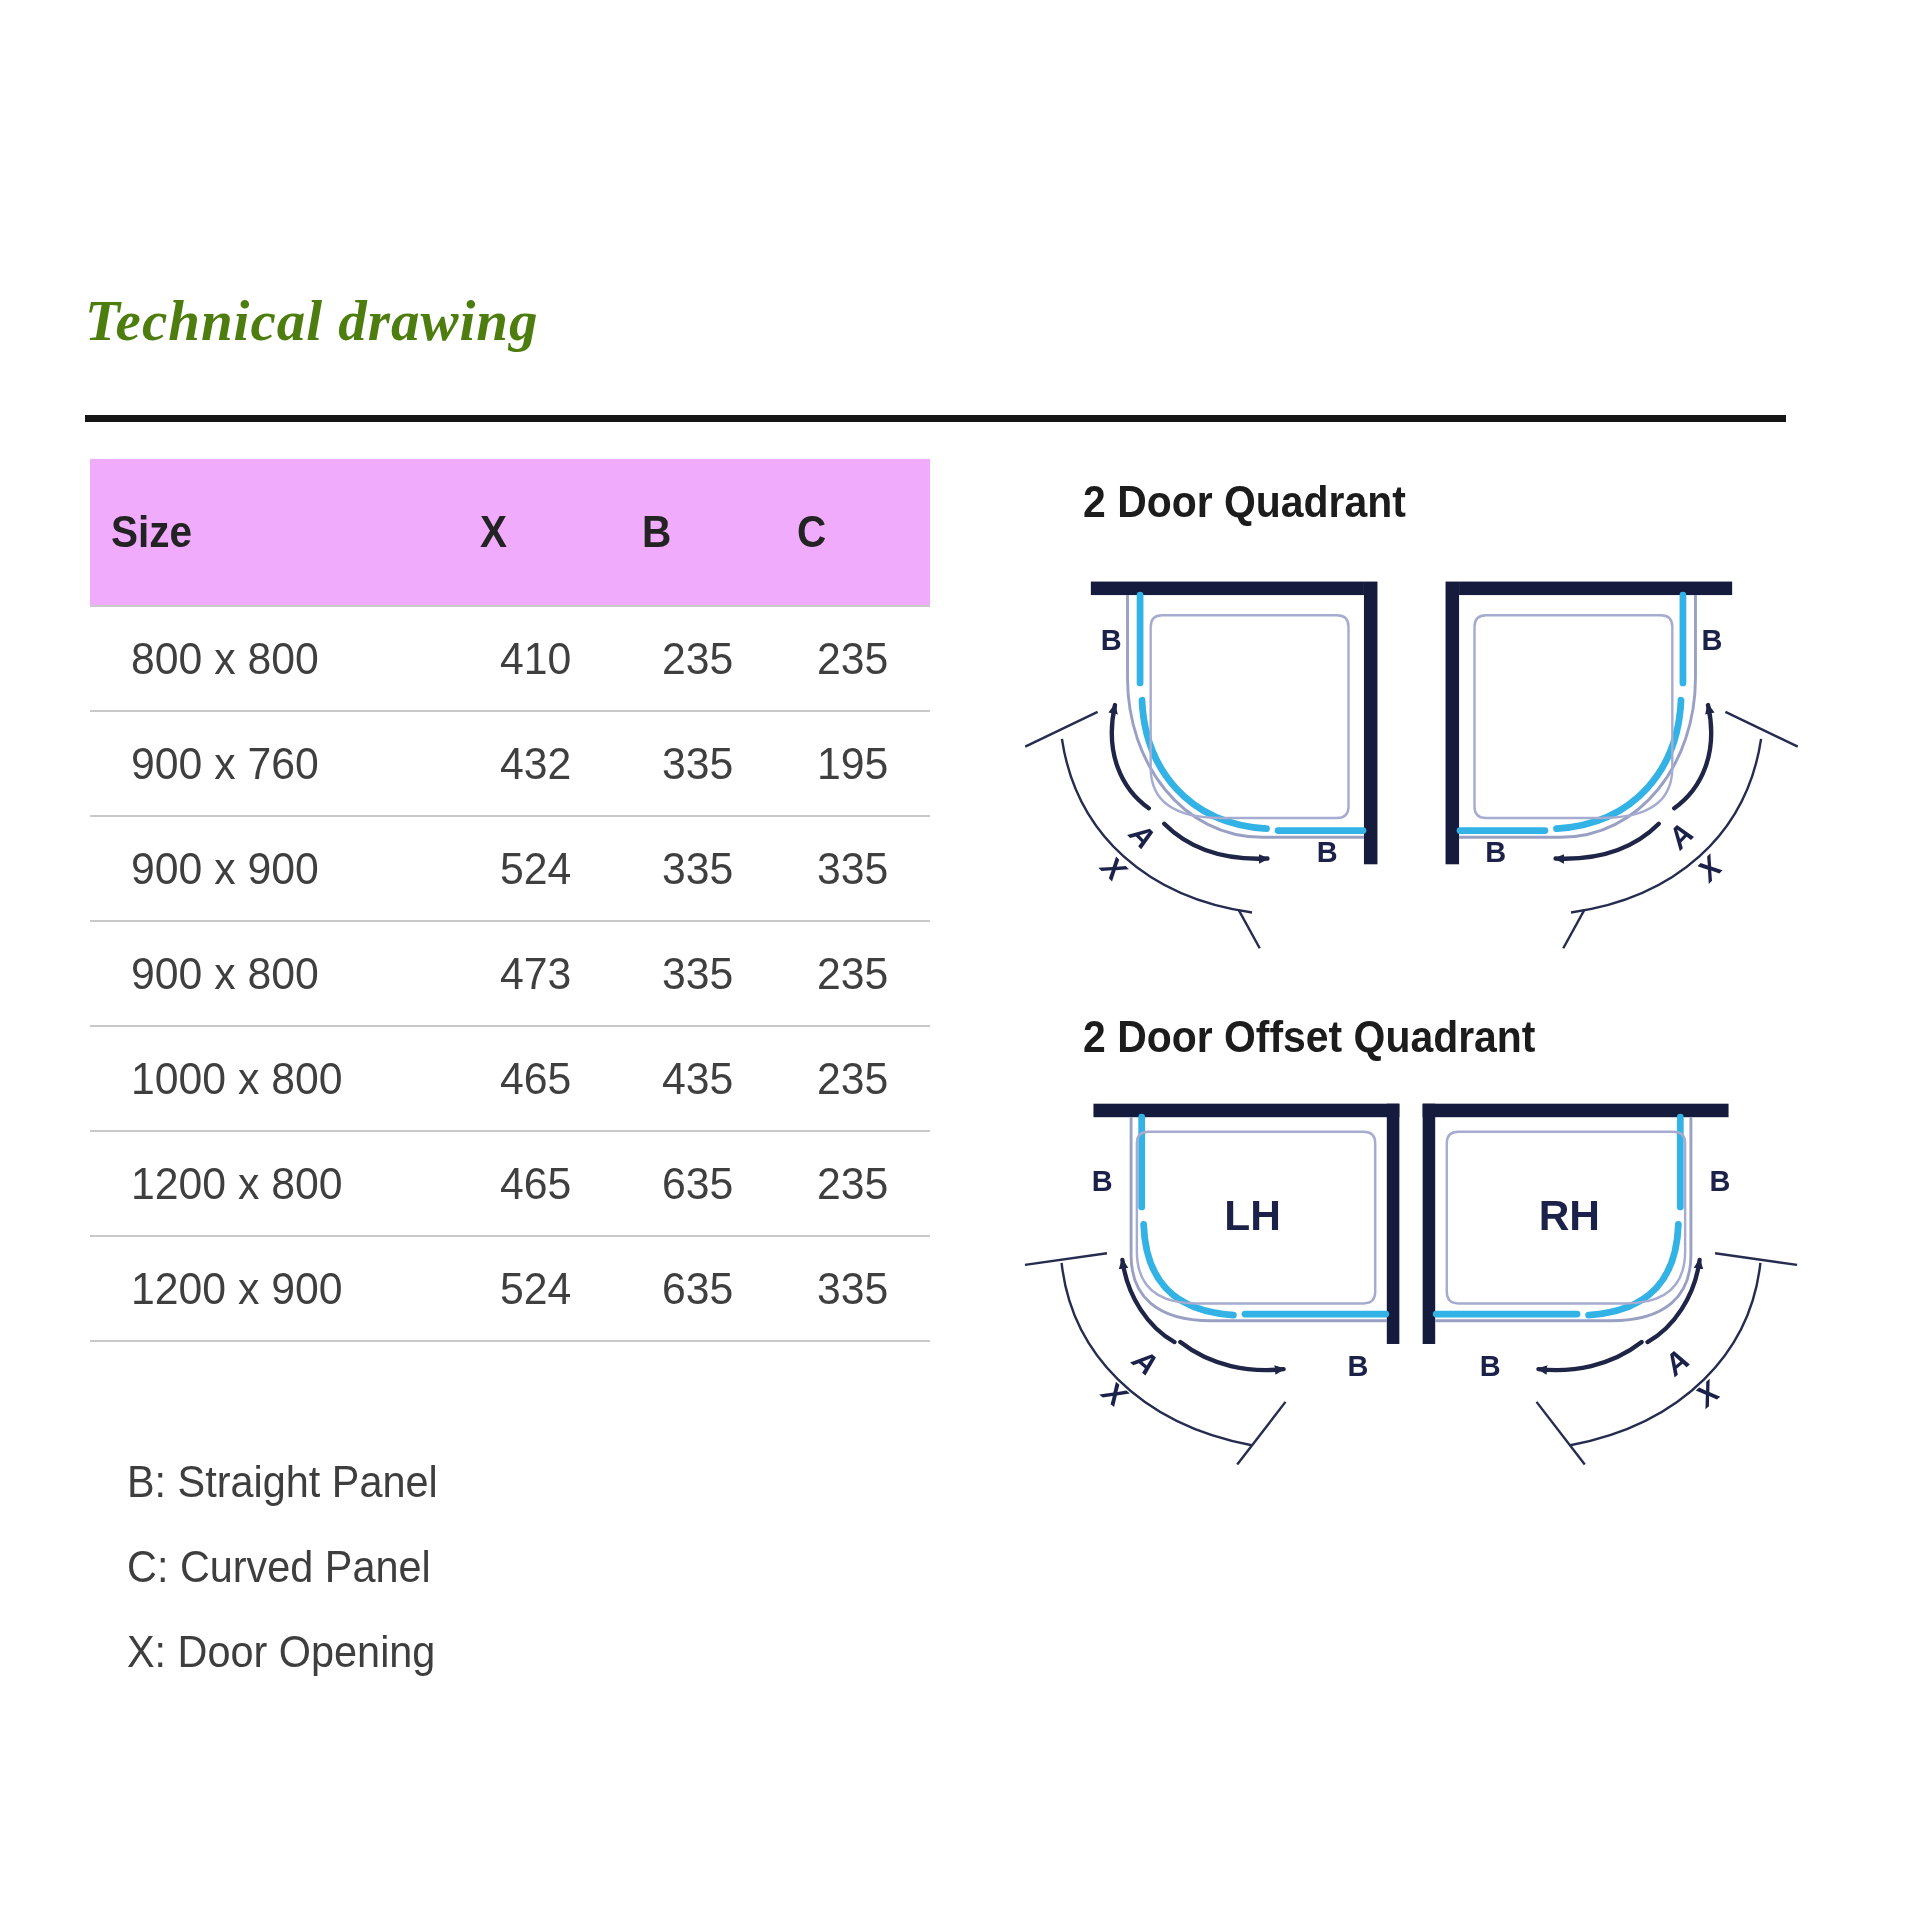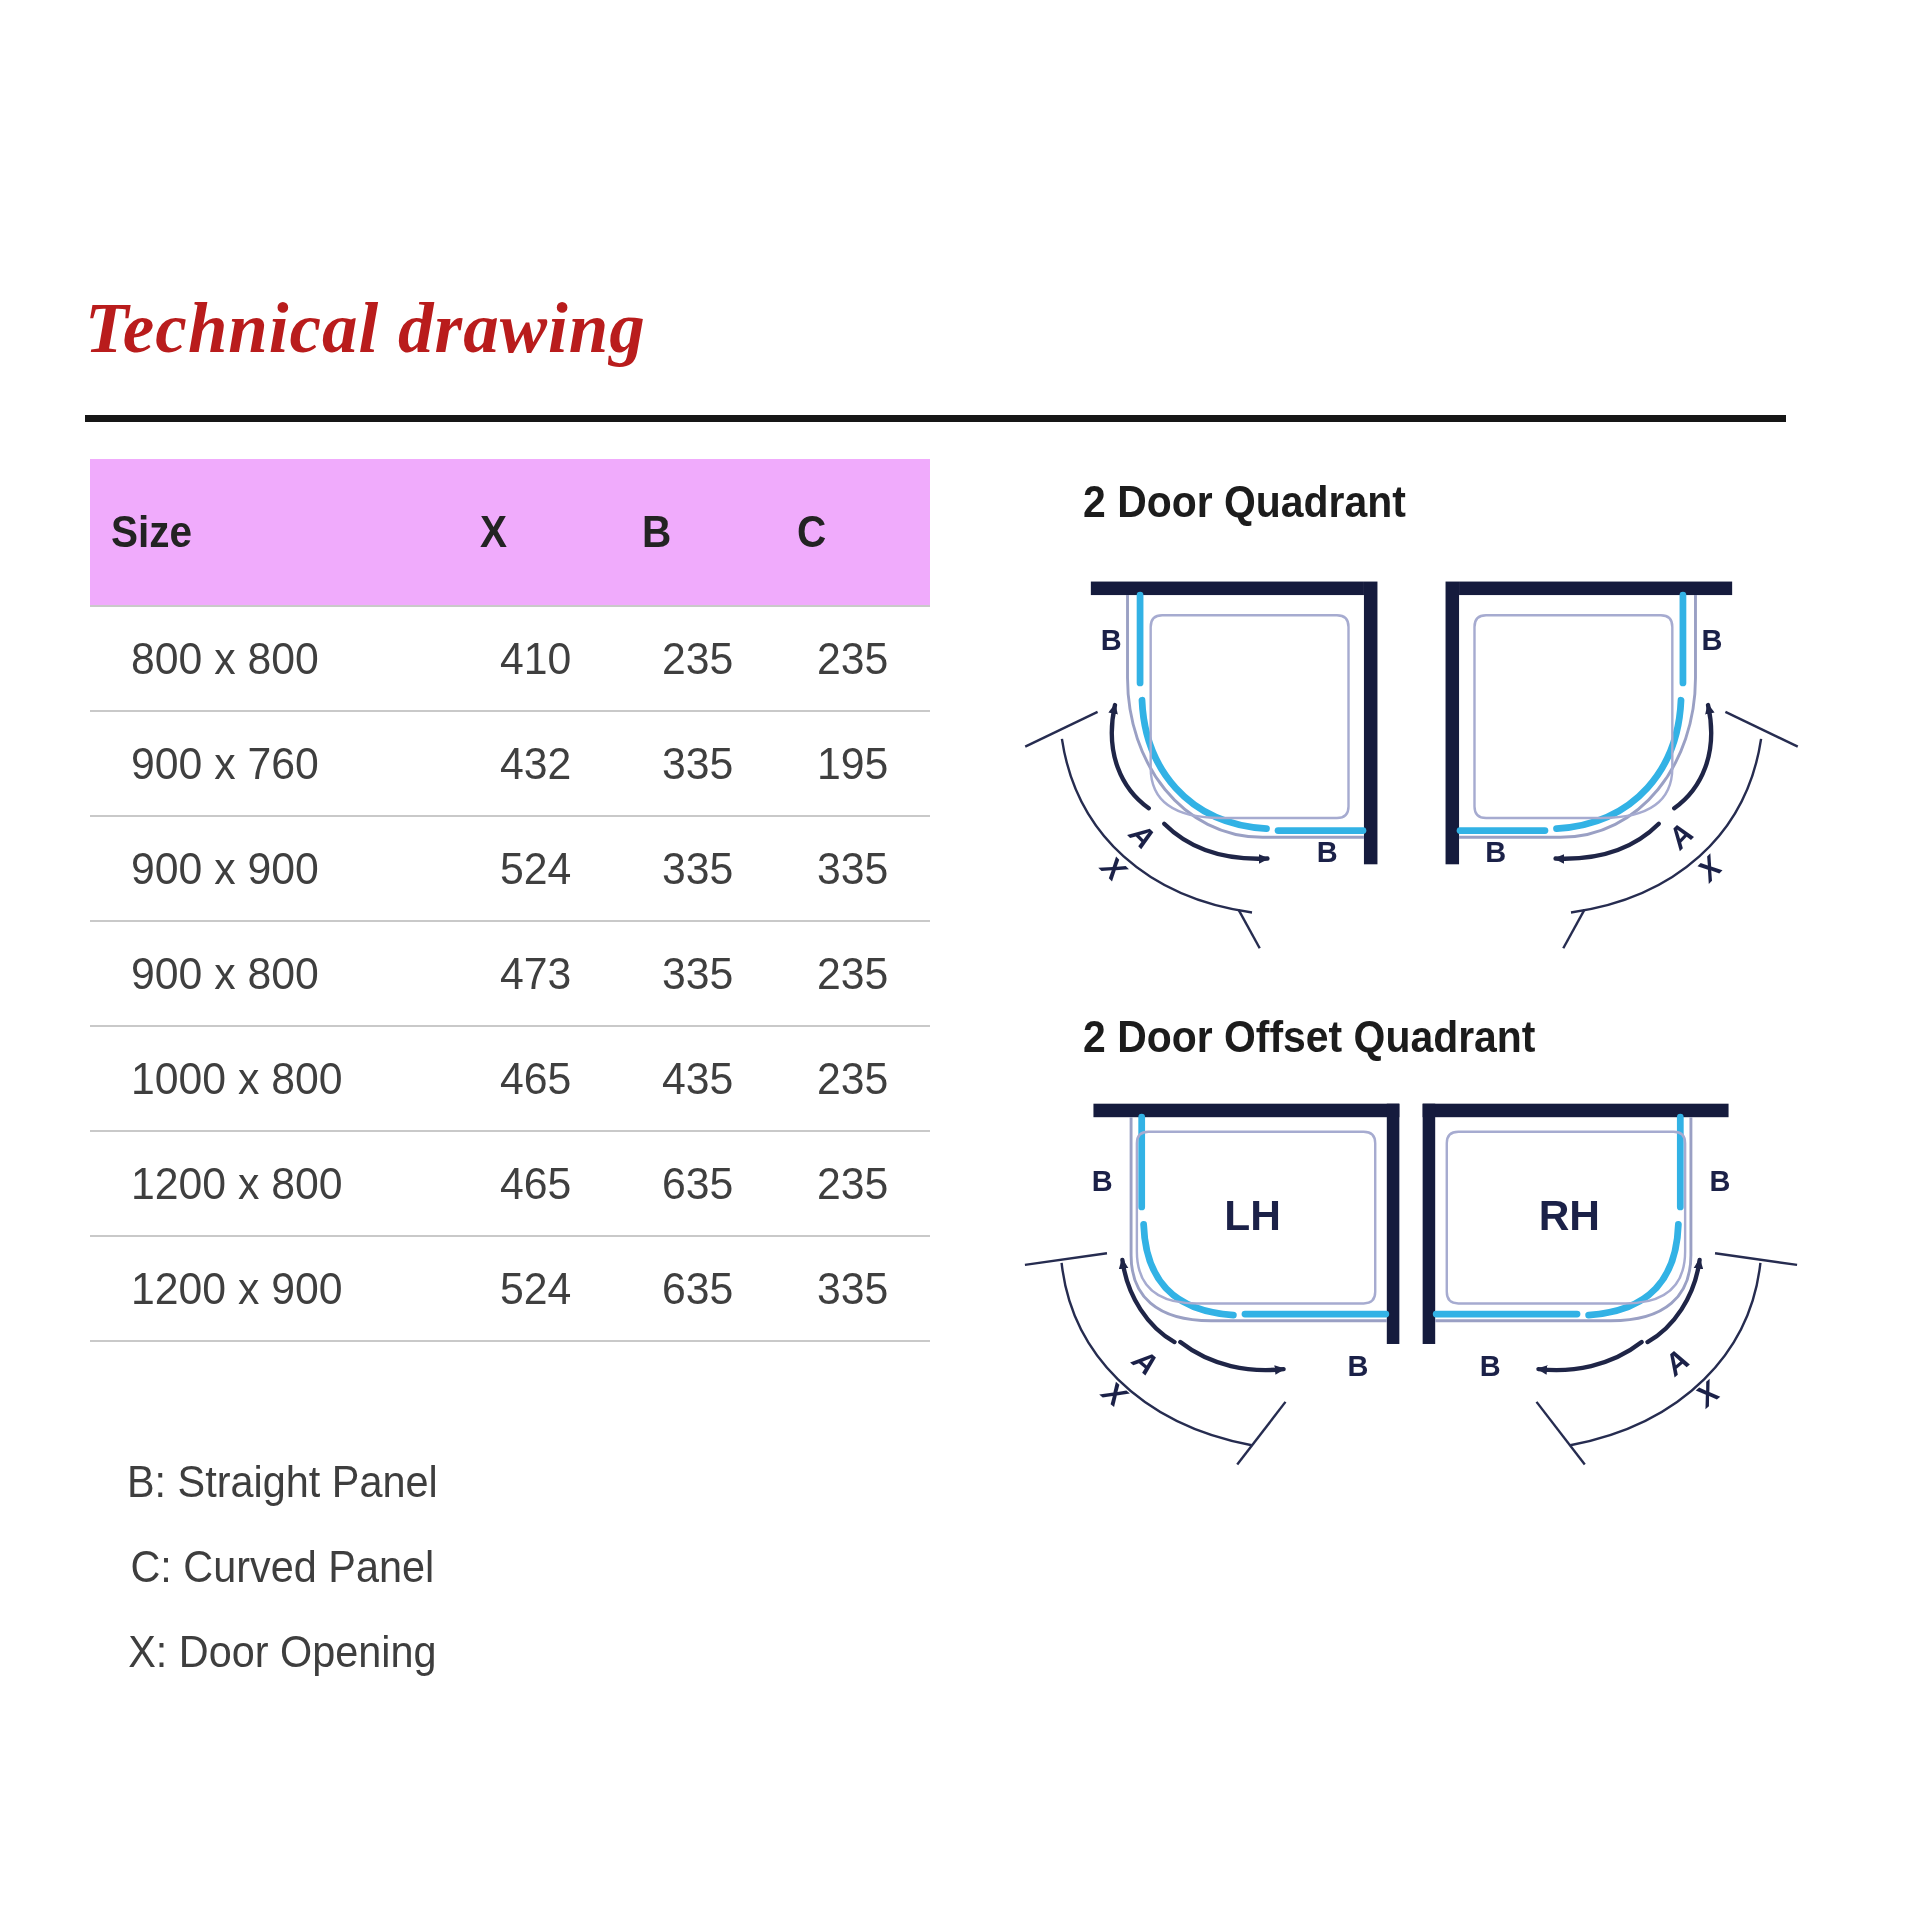--- a/index.html
+++ b/index.html
@@ -1,37 +1,37 @@
 <!DOCTYPE html>
 <html><head>
 <meta charset="utf-8">
 <style>
   html,body{margin:0;padding:0;background:#ffffff;}
   #canvas{position:relative;width:1931px;height:1931px;background:#ffffff;overflow:hidden;
           font-family:"Liberation Sans",sans-serif;}
 
   
   .page-title{position:absolute;left:85px;top:288px;font-family:"Liberation Serif",serif;
-              font-style:italic;font-weight:600;font-size:71px;color:#b91c1c;letter-spacing:1px;}
+              font-style:italic;font-weight:600;font-size:57px;color:#4d7c0f;letter-spacing:1px;}
   .title-rule{position:absolute;left:85px;top:415px;width:1701px;height:6.8px;background:#161616;}
 
   
   .spec-table{position:absolute;left:90px;top:459px;width:840px;}
   .thead{height:148px;background:#f0abfc;display:grid;
          grid-template-columns:369px 162px 155px 1fr;align-items:center;padding-left:21px;
          box-sizing:border-box;border-bottom:2.9px solid #c9c9c9;}
   .thead .cell{font-weight:700;font-size:44px;color:#232323;
                transform:scaleX(0.92);transform-origin:0 50%;}
   .trow{height:105px;display:grid;grid-template-columns:369px 162px 155px 1fr;align-items:center;
         padding-left:41px;box-sizing:border-box;border-bottom:2.9px solid #c9c9c9;}
   .trow .cell{font-weight:400;font-size:45px;color:#3f3f3f;
               transform:scaleX(0.95);transform-origin:0 50%;}
 
   
-  .legend{position:absolute;left:127px;top:1439px;text-align:center;}
+  .legend{position:absolute;left:127px;top:1439px;}
   .legend-line{font-size:45px;color:#3e3e3e;line-height:85px;
                transform:scaleX(0.92);transform-origin:0 50%;}
 
   
   .diagram-heading{position:absolute;font-weight:700;font-size:44px;color:#1c1c1c;
                    transform:scaleX(0.93);transform-origin:0 50%;white-space:nowrap;}
   #quad-heading{left:1083px;top:477px;}
   #offset-heading{left:1083px;top:1012px;}
 
   

